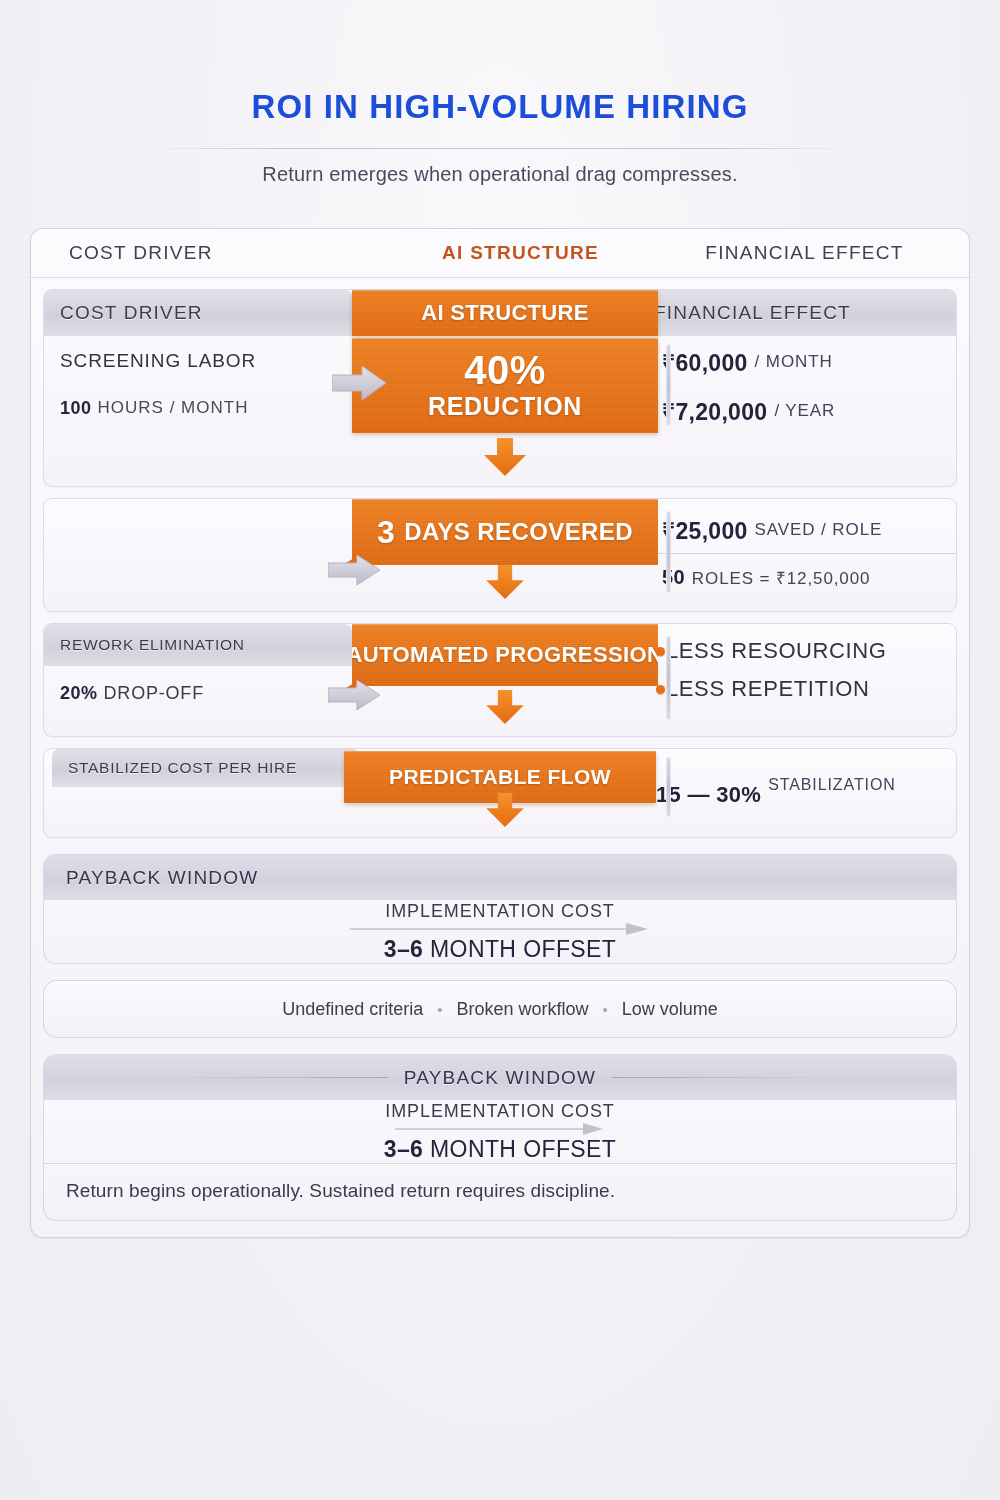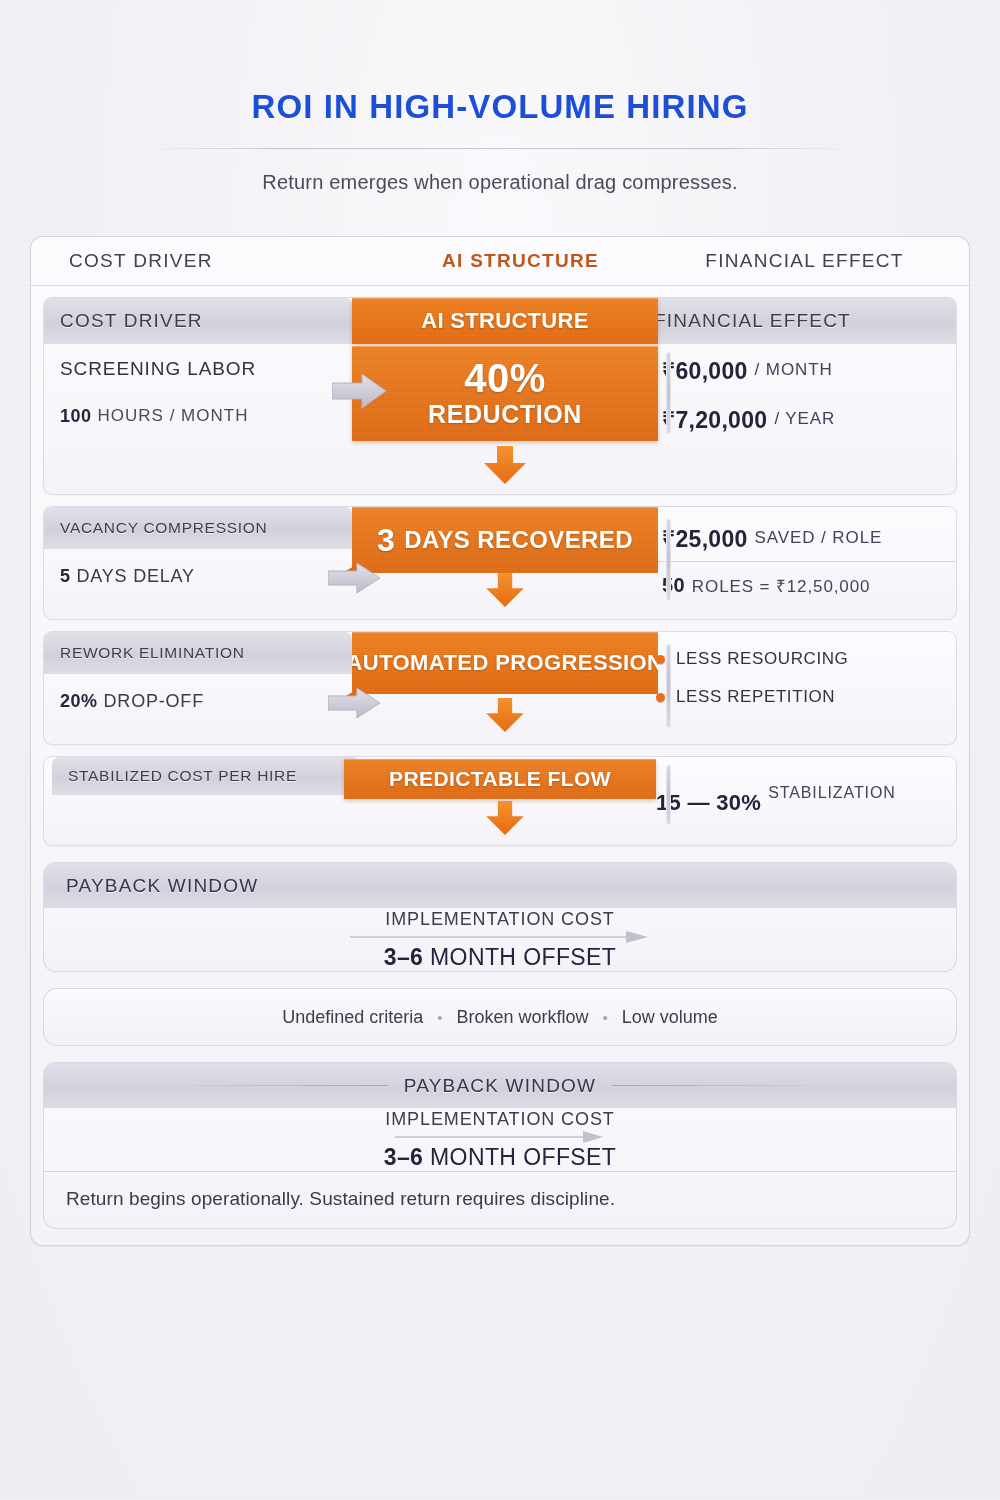--- a/index.html
+++ b/index.html
@@ -46,21 +46,21 @@
   .title-rule {
     width: 700px;
     height: 1px;
     margin: 22px auto 0;
     background: linear-gradient(90deg, rgba(180,175,195,0) 0%, rgba(172,166,190,.65) 18%, rgba(172,166,190,.65) 82%, rgba(180,175,195,0) 100%);
   }
   .page-subtitle {
     font-size: 20px;
     font-weight: 400;
     color: #4a4a5c;
-    margin: 22px 0 0;
+    margin: 14px 0 0;
     letter-spacing: .2px;
   }
 
   
   .board {
     position: relative;
     margin: 42px 30px 0 30px;
     border: 1px solid rgba(183,177,199,.55);
     border-radius: 13px;
     background: linear-gradient(180deg, #fbfafd 0%, #f4f2f7 100%);
@@ -191,22 +191,22 @@
   
   .fin {
     display:flex; align-items:center; height: 44px;
     font-size: 19px; color: #2c2c3c; white-space: nowrap; letter-spacing: .3px;
   }
   .fin .amt { font-weight: 700; font-size: 23px; color: #23233a; }
   .fin .per { color: #43435a; font-size: 17px; letter-spacing: .9px; margin-left: 7px; }
   .fin.thin-top { border-top: 1px solid rgba(190,185,205,.55); }
 
   .bul {
-    display:flex; align-items:center; gap: 11px;
-    height: 38px; font-size: 17px; letter-spacing: .6px; color: #33333f;
+    display:flex; align-items:center; gap: 1px;
+    height: 38px; font-size: 22px; letter-spacing: .6px; color: #33333f;
     white-space: nowrap;
   }
   .dot { width: 9px; height: 9px; border-radius: 50%; background: #e8701a; flex: none; box-shadow: 0 1px 1px rgba(150,80,20,.35); }
 
   
   .panel {
     margin: 16px 12px 0 12px;
     border: 1px solid rgba(190,184,205,.5);
     border-radius: 13px;
     overflow: hidden;
@@ -346,27 +346,20 @@
               <stop offset="1" stop-color="#e46c10"></stop>
         </linearGradient>
           </defs>
         <path d="M13,0 L29,0 L29,17 L42,17 L21,38 L0,17 L13,17 Z" fill="url(#gda1)"></path>
       </svg>
     </div>
   </div>
 
   <div class="row" style="height:112px;">
     <div class="row-inner">
-      <div class="cell-left">
-        <div class="chip small">VACANCY COMPRESSION</div>
-        <div class="sub-line" style="height:52px;">
-          <b>5</b>
-          <span style="letter-spacing:.8px;font-size:18px;">DAYS DELAY</span>
-        </div>
-      </div>
       <div class="cell-mid"></div>
       <div class="cell-right" style="padding-top:8px;">
         <div class="fin" style="height:46px;padding-left:6px;">
           <span class="amt">₹25,000</span>
           <span class="per">SAVED / ROLE</span>
         </div>
         <div class="fin thin-top" style="height:46px;padding-left:6px;">
           <span class="amt" style="font-size:20px;">50</span>
           <span class="per">ROLES = ₹12,50,000</span>
         </div>
@@ -472,21 +465,21 @@
       </div>
       <div class="cell-mid"></div>
       <div class="cell-right" style="padding-top:14px;padding-left:14px;">
         <div class="fin">
           <span class="amt" style="font-size:22px;margin-top:20px;">15 — 30%</span>
           <span class="per" style="font-size:16px;">STABILIZATION</span>
         </div>
       </div>
     </div>
 
-    <div class="obox" style="left:300px;top:2px;width:312px;height:40px;">
+    <div class="obox" style="left:300px;top:2px;width:312px;height:52px;">
       <div class="oline" style="font-size:21px;">PREDICTABLE FLOW</div>
     </div>
 
     <div class="vdiv" style="left:622px;top:8px;height:60px;"></div>
 
     <div class="darr" style="left:440px;top:44px;height:34px;">
       <svg viewBox="0 0 42 38">
         <defs>
             <linearGradient id="gda4" x1="0" y1="0" x2="0" y2="1">
           <stop offset="0" stop-color="#f5922e"></stop>

